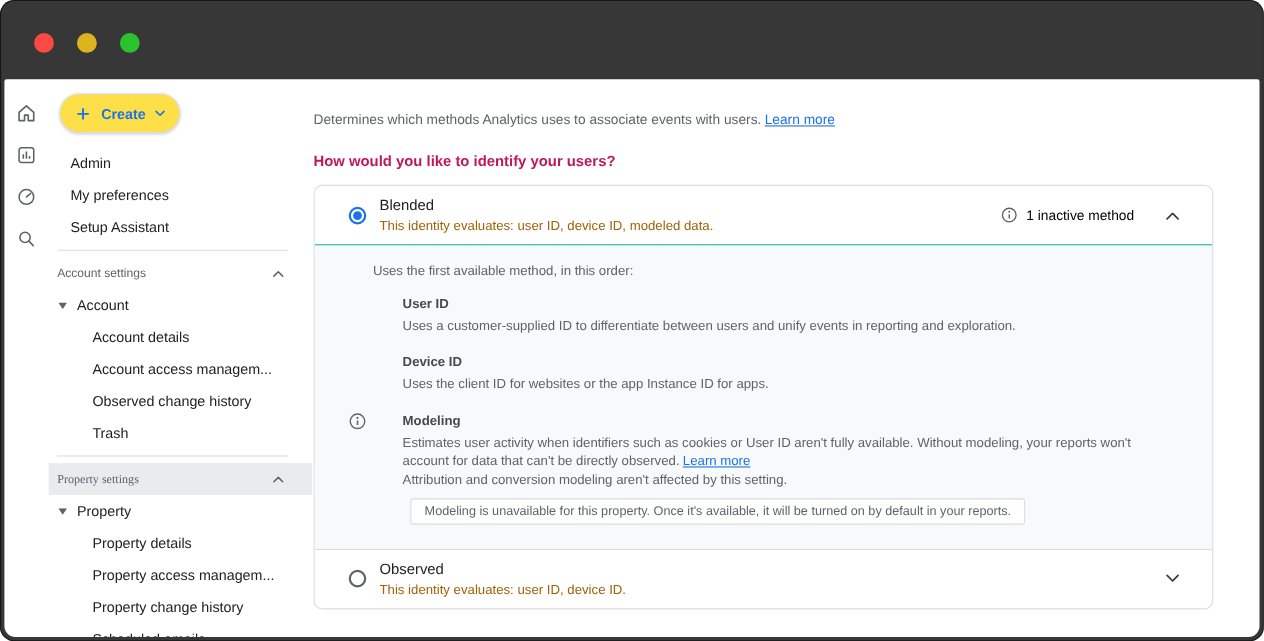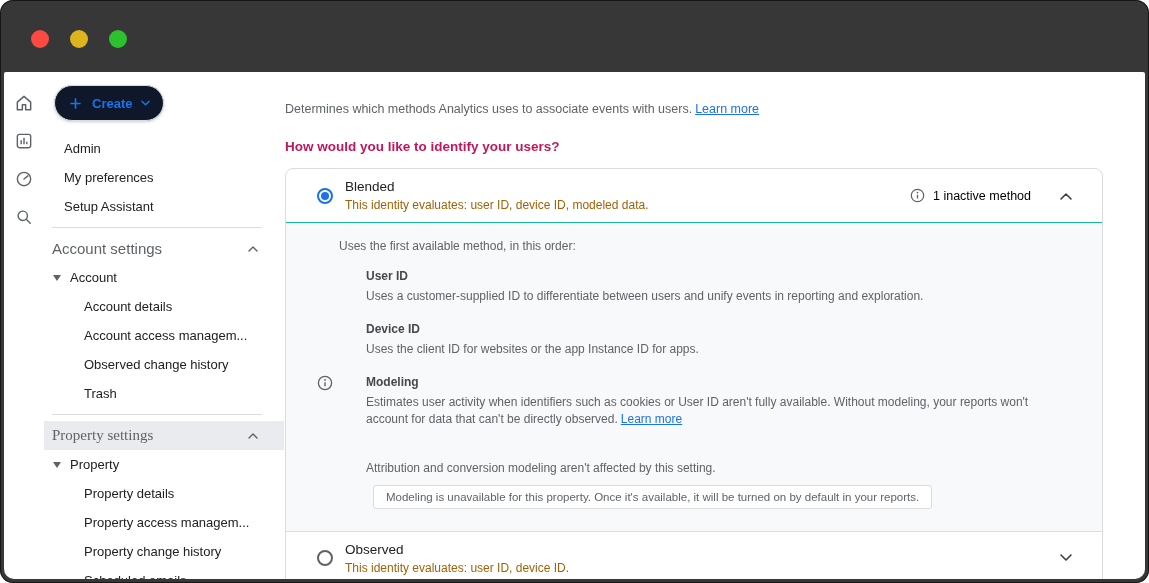--- a/index.html
+++ b/index.html
@@ -26,30 +26,30 @@
 
   
   .rail { width:40px; flex:none; display:flex; flex-direction:column; align-items:center; padding-top:21px; gap:18px; }
   .rail-btn { width:22px; height:20px; display:flex; align-items:center; justify-content:center; cursor:pointer; }
 
   
   .sidebar { width:240px; flex:none; padding-top:13px; font-size:13px; color:#202124; overflow:hidden; }
   .create-btn {
     margin-left:10px; display:inline-flex; align-items:center; gap:9px;
     height:36px; padding:0 13px 0 13px; border-radius:18px;
-    border:1px solid #dadce0; background:#0f172a; cursor:pointer;
+    border:1px solid #dadce0; background:#fde047; cursor:pointer;
     color:#1a73e8; font-family:inherit; font-size:13px; font-weight:700;
     box-shadow:0 1px 3px rgba(60,64,67,.25);
   }
   .menu { margin-top:13px; }
   .side-item { height:29px; display:flex; align-items:center; padding-left:20px; cursor:pointer; }
   .divider { height:1px; background:#dadce0; margin:6px 22px 6px 8px; }
   .section-header {
     height:29px; display:flex; align-items:center; justify-content:space-between;
-    padding:0 26px 0 8px; color:#5f6368; font-size:15px; cursor:pointer;
+    padding:0 26px 0 8px; color:#5f6368; font-size:11px; cursor:pointer;
   }
   .section-header.active { background:#e9ebee;font-family:Liberation Serif, serif; }
   .tree-parent { height:29px; display:flex; align-items:center; gap:9px; padding-left:9px; cursor:pointer; }
   .tree-leaf { height:29px; display:flex; align-items:center; padding-left:40px; cursor:pointer; }
 
   
   .main { flex:1; padding:20px 42px 0 1px; overflow:hidden; }
   .page-title { font-size:19px; font-weight:400; color:#202124; letter-spacing:.2px; }
   .page-desc { margin-top:10px; font-size:12.5px; color:#5f6368; }
   a.link { color:#1a73e8; text-decoration:underline; cursor:pointer; margin-left:3px; }
@@ -67,21 +67,21 @@
   .badge { display:flex; align-items:center; gap:8px; font-size:12.5px; color:#000000; }
   .chev-btn { background:none; border:none; cursor:pointer; padding:2px; display:flex; align-items:center; }
 
   .details { border-top:1px solid #14b8a6; background:#f8f9fa; padding:16px 24px 22px 30px; }
   .details-intro { margin-left:23px; font-size:12px; color:#5f6368; }
   .method { display:flex; margin-top:15px; }
   .method-icon { width:50px; flex:none; padding-top:1px; padding-left:1px; }
   .method-body { font-size:12px; color:#5f6368; max-width:690px; line-height:1.45; }
   .method-name { font-weight:700; color:#45494d; font-size:12px; }
   .method-desc { margin-top:3px; }
-  .details-note { margin-left:50px; margin-top:32px; font-size:12px; color:#5f6368; }
+  .details-note { margin-left:50px; margin-top:0; font-size:12px; color:#5f6368; }
   .alert-box {
     margin-left:57px; margin-top:10px; display:inline-block;
     border:1px solid #dadce0; background:#fff; border-radius:3px;
     padding:5px 12px; font-size:11.5px; color:#5f6368;
   }
   .observed-row { border-top:1px solid #dadce0; }
 </style>
 </head>
 <body>
 

